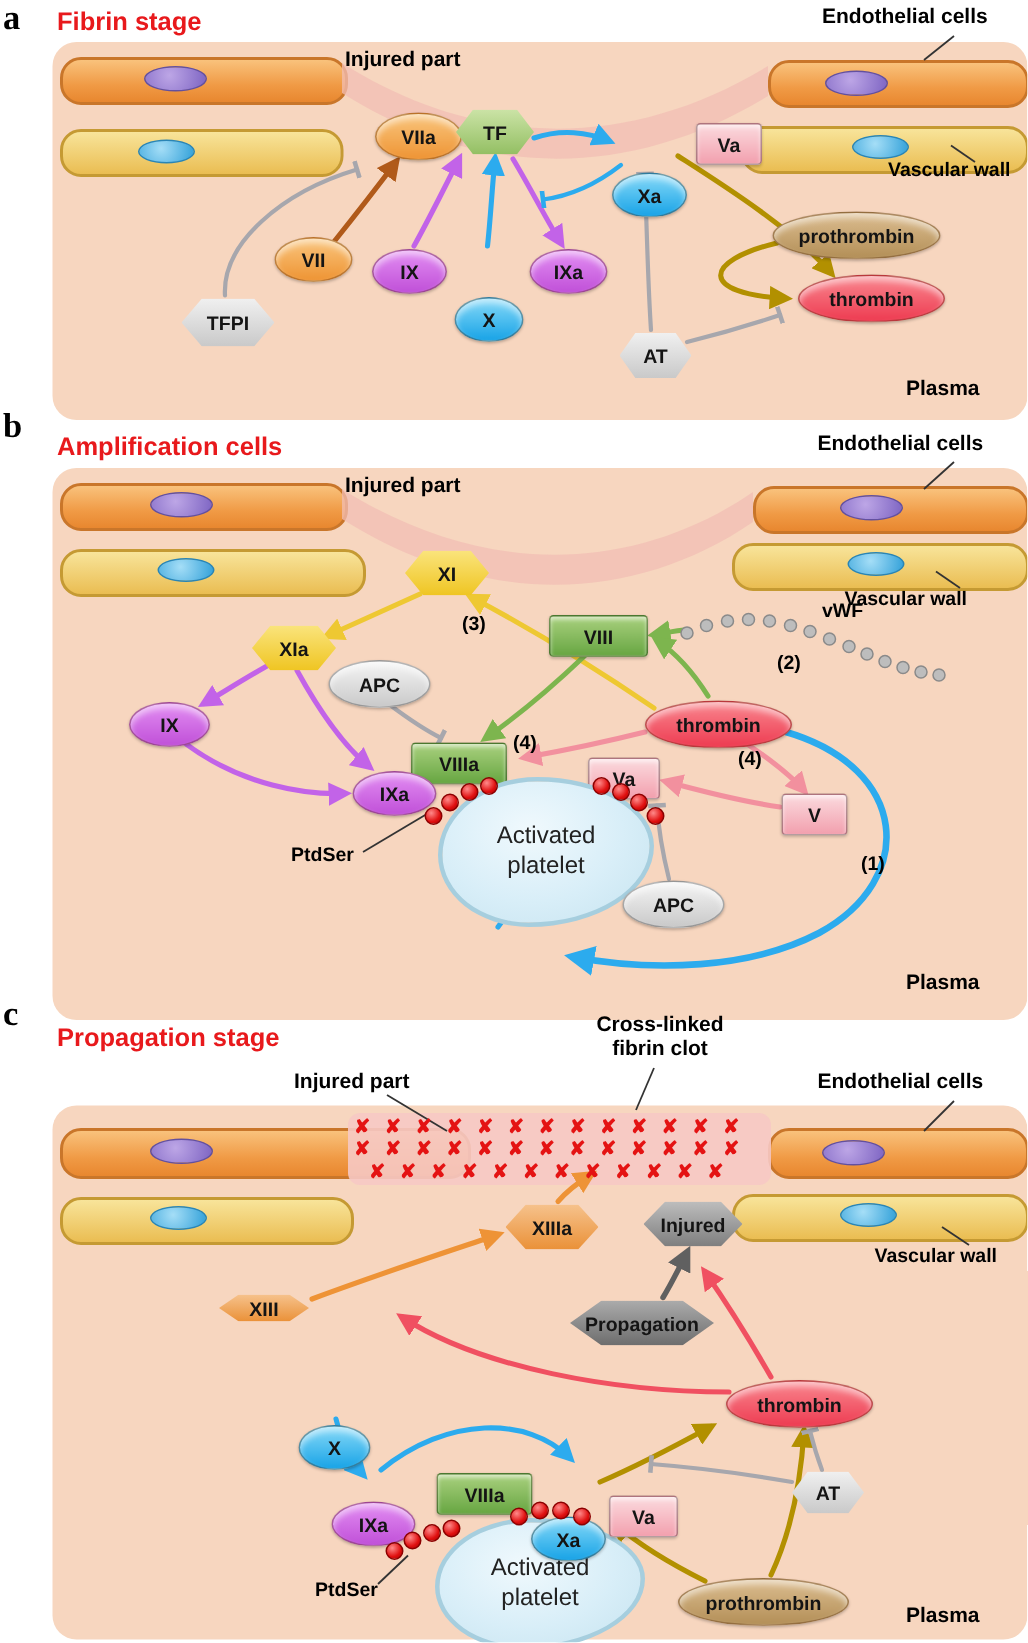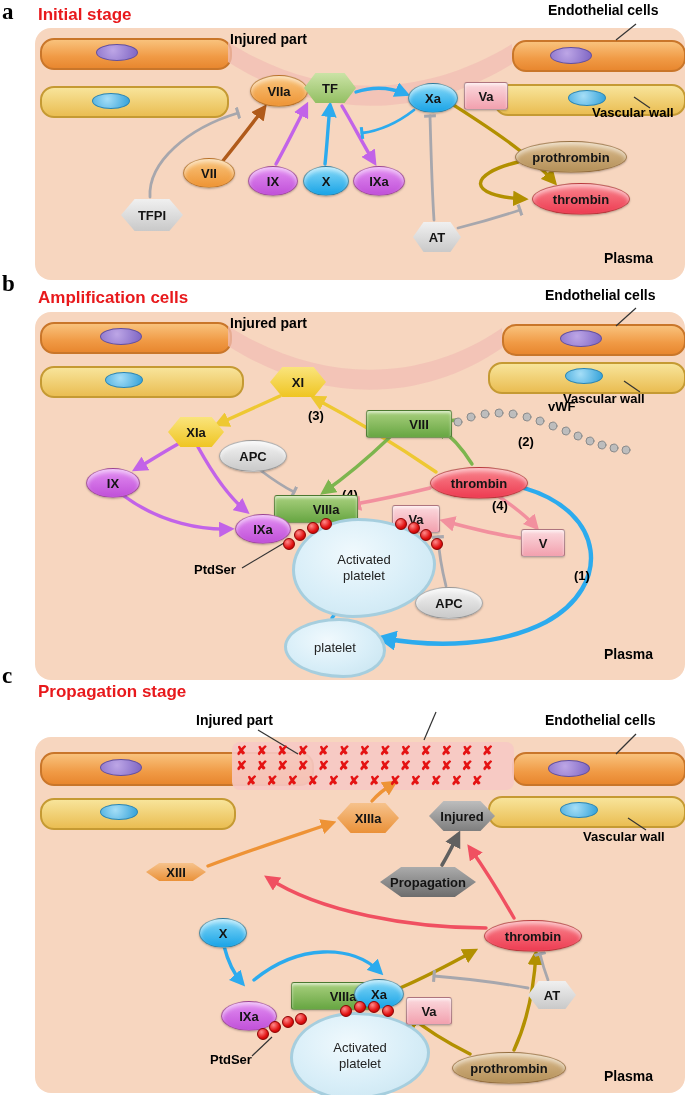--- a/index.html
+++ b/index.html
@@ -13,42 +13,42 @@
   .step{position:absolute;font-size:13px;font-weight:bold;}
   .node{position:absolute;display:flex;align-items:center;justify-content:center;
         font-weight:bold;font-size:13px;color:#141414;text-align:center;line-height:1;}
   .ell{border-radius:50%;border:1.5px solid rgba(90,50,20,.35);
        box-shadow:inset 0 3px 4px rgba(255,255,255,.55),0 1px 2px rgba(0,0,0,.25);}
   .hex{clip-path:polygon(22% 0,78% 0,100% 50%,78% 100%,22% 100%,0 50%);text-align:right;}
   .rnode{border-radius:3px;border:1px solid rgba(0,0,0,.28);
          box-shadow:inset 0 2px 3px rgba(255,255,255,.6),0 1px 2px rgba(0,0,0,.2);}
   .n-orange{background:linear-gradient(180deg,#f9c57d,#ee9434);}
   .n-greenhex{background:linear-gradient(180deg,#cbe3a6,#93bf63);}
-  .n-blue{background:linear-gradient(180deg,#86d9f8,#18a3e6);}
+  .n-blue{background:linear-gradient(180deg,#86d9f8,#18a3e6);margin-top:32px;}
   .n-pinkrect{background:linear-gradient(180deg,#fbdade,#f2a0ae);}
   .n-violet{background:linear-gradient(180deg,#e28df2,#c050d8);}
   .n-grayhex{background:linear-gradient(180deg,#f0f0f0,#c9c9c9);}
   .n-tan{background:linear-gradient(180deg,#dcbd90,#b38f57);}
   .n-red{background:linear-gradient(180deg,#f9868e,#ed3b51);}
   .n-yellowhex{background:linear-gradient(180deg,#fae47c,#efc522);}
-  .n-greenrect{background:linear-gradient(180deg,#a9d07e,#67a642);padding-left:20px;}
+  .n-greenrect{background:linear-gradient(180deg,#a9d07e,#67a642);}
   .n-grayell{background:linear-gradient(180deg,#f4f4f4,#c9c9c9);border-color:rgba(0,0,0,.25);}
   .n-orangehex{background:linear-gradient(180deg,#f6c28c,#ea9138);}
   .n-fibrinhex{background:linear-gradient(180deg,#bdbdbd,#7e7e7e);}
   .n-fibrinogenhex{background:linear-gradient(180deg,#ababab,#6d6d6d);}
   .cell{position:absolute;border-radius:14px;}
   .cell-o{background:linear-gradient(180deg,#f9c27c 0%,#f09a45 60%,#e8872f 100%);border:2px solid #c9762a;}
   .cell-y{background:linear-gradient(180deg,#f8e49a,#eabd52);border:2px solid #c59a33;}
   .nuc{position:absolute;border-radius:50%;}
   .nuc-p{background:radial-gradient(circle at 40% 35%,#bda6e6,#7c63c2);border:1px solid #63509f;}
   .nuc-b{background:radial-gradient(circle at 40% 35%,#a5def7,#2f9fd8);border:1px solid #2a85b5;}
   .blob{position:absolute;background:radial-gradient(ellipse at 42% 35%,#f0f9fd 0%,#d8eef8 55%,#c6e3ef 100%);
         border:3px solid #a6cede;border-radius:46% 54% 58% 42% / 52% 46% 54% 48%;
         display:flex;align-items:center;justify-content:center;text-align:center;
-        font-size:13px;color:#222;line-height:1.25;}
+        font-size:16px;color:#222;line-height:1.25;}
   .dot{position:absolute;width:10px;height:10px;border-radius:50%;
        background:radial-gradient(circle at 35% 30%,#ff8a8a,#e01010 60%,#a30000);border:1px solid #8c0000;}
   .clotrow{position:absolute;width:282px;white-space:nowrap;overflow:hidden;
            color:#e41313;font-weight:bold;font-size:13px;letter-spacing:3px;line-height:1;}
   svg.overlay{position:absolute;left:0;top:0;}
 </style>
 </head>
 <body>
 
 <div class="figure">
@@ -199,21 +199,21 @@
       <line x1="436" y1="712" x2="424" y2="740"></line>
       <line x1="258" y1="730" x2="298" y2="754"></line>
       <line x1="636" y1="734" x2="616" y2="754"></line>
       <line x1="646" y1="830" x2="628" y2="818"></line>
       <line x1="242" y1="568" x2="284" y2="543"></line>
       <line x1="252" y1="1056" x2="272" y2="1037"></line>
     </g>
   </svg>
 
   <div class="pletter" style="left:2px;top:0px;">a</div>
-  <div class="ptitle" style="left:38px;top:6px;">Initial stage</div>
+  <div class="ptitle" style="left:38px;top:6px;">Fibrin stage</div>
   <div class="lbl" style="left:548px;top:2px;">Endothelial cells</div>
   <div class="lbl" style="left:230px;top:31px;">Injured part</div>
   <div class="lbl small" style="left:592px;top:106px;">Vascular wall</div>
   <div class="lbl" style="left:604px;top:250px;">Plasma</div>
 
   <div class="node ell n-orange" style="left:250px;top:75px;width:56px;height:30px;">VIIa</div>
   <div class="node hex n-greenhex" style="left:304px;top:73px;width:52px;height:30px;">TF</div>
   <div class="node ell n-blue" style="left:408px;top:83px;width:48px;height:28px;">Xa</div>
   <div class="node rnode n-pinkrect" style="left:464px;top:82px;width:42px;height:26px;">Va</div>
   <div class="node ell n-orange" style="left:183px;top:158px;width:50px;height:28px;">VII</div>
@@ -247,36 +247,37 @@
   <div class="node ell n-violet" style="left:86px;top:468px;width:52px;height:28px;">IX</div>
   <div class="node rnode n-greenrect" style="left:274px;top:495px;width:62px;height:26px;">VIIIa</div>
   <div class="node rnode n-pinkrect" style="left:392px;top:505px;width:46px;height:26px;">Va</div>
   <div class="node ell n-red" style="left:430px;top:467px;width:96px;height:30px;">thrombin</div>
   <div class="node rnode n-pinkrect" style="left:521px;top:529px;width:42px;height:26px;">V</div>
   <div class="node ell n-violet" style="left:235px;top:514px;width:54px;height:28px;">IXa</div>
 
   <div class="blob" style="left:292px;top:518px;width:138px;height:94px;">
     <span style="width:84px;">Activated platelet</span>
   </div>
-  <div class="blob" style="left:284px;top:618px;width:96px;height:54px;border-radius:54% 46% 42% 58% / 48% 54% 46% 52%;">
-    <span>platelet</span>
-  </div>
   <div class="node ell n-grayell" style="left:415px;top:587px;width:66px;height:30px;">APC</div>
 
   <div class="dot" style="left:283px;top:538px;"></div>
   <div class="dot" style="left:294px;top:529px;"></div>
   <div class="dot" style="left:307px;top:522px;"></div>
   <div class="dot" style="left:320px;top:518px;"></div>
   <div class="dot" style="left:395px;top:518px;"></div>
   <div class="dot" style="left:408px;top:522px;"></div>
   <div class="dot" style="left:420px;top:529px;"></div>
   <div class="dot" style="left:431px;top:538px;"></div>
 
   <div class="pletter" style="left:2px;top:664px;">c</div>
   <div class="ptitle" style="left:38px;top:683px;">Propagation stage</div>
+  <div class="lbl" style="left:385px;top:674px;width:110px;text-align:center;">
+    <div>Cross-linked</div>
+    <div>fibrin clot</div>
+  </div>
   <div class="lbl" style="left:196px;top:712px;">Injured part</div>
   <div class="lbl" style="left:545px;top:712px;">Endothelial cells</div>
   <div class="lbl small" style="left:583px;top:830px;">Vascular wall</div>
   <div class="lbl" style="left:604px;top:1068px;">Plasma</div>
   <div class="lbl small" style="left:210px;top:1053px;">PtdSer</div>
 
   <div class="clotrow" style="left:236px;top:744px;">✘ ✘ ✘ ✘ ✘ ✘ ✘ ✘ ✘ ✘ ✘ ✘ ✘</div>
   <div class="clotrow" style="left:236px;top:759px;">✘ ✘ ✘ ✘ ✘ ✘ ✘ ✘ ✘ ✘ ✘ ✘ ✘</div>
   <div class="clotrow" style="left:246px;top:774px;">✘ ✘ ✘ ✘ ✘ ✘ ✘ ✘ ✘ ✘ ✘ ✘</div>
 

